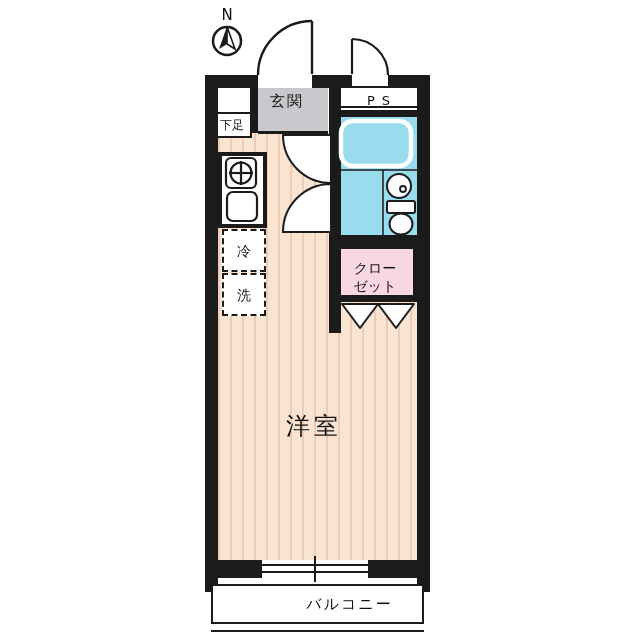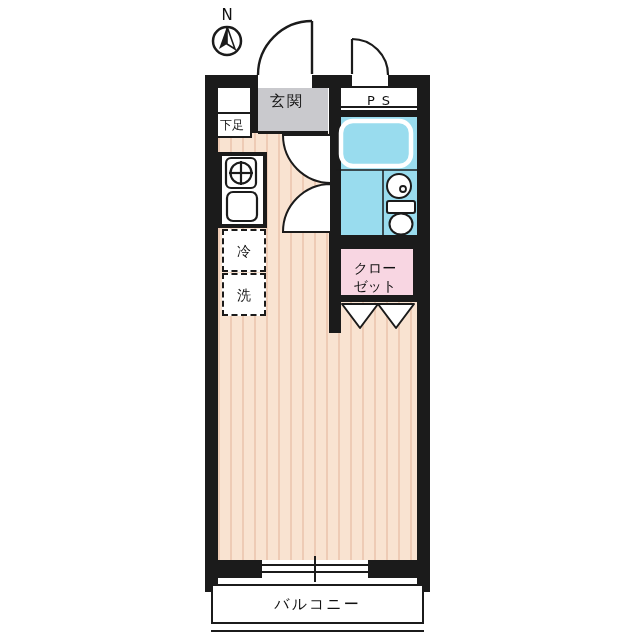--- a/index.html
+++ b/index.html
@@ -52,21 +52,21 @@
   .lbl{position:absolute;text-align:center;white-space:nowrap;}
   .lbl-n{left:219px;top:6px;width:16px;font-size:15px;}
   .lbl-genkan{left:258px;top:92px;width:58px;font-size:15px;letter-spacing:2px;}
   .lbl-ps{left:333px;top:93px;width:91px;font-size:13px;letter-spacing:7px;text-indent:7px;}
   .lbl-shoe{left:212px;top:117px;width:40px;font-size:12px;}
   .lbl-closet{left:334px;top:252px;width:82px;font-size:14px;line-height:18px;margin-top:7px;}
   .lbl-closet span{display:block;}
   .lbl-fridge{left:222px;top:243px;width:44px;font-size:14px;}
   .lbl-washer{left:222px;top:287px;width:44px;font-size:14px;}
   .lbl-room{left:237px;top:410px;width:150px;font-size:24px;letter-spacing:4px;text-indent:4px;}
-  .lbl-balcony{left:211px;top:595px;width:213px;font-size:15px;letter-spacing:2px;}
+  .lbl-balcony{left:211px;top:595px;width:213px;font-size:15px;letter-spacing:2px;padding-left:32px;}
 </style>
 </head>
 <body>
 
 <div class="canvas">
 
   <div class="abs floor"></div>
   <div class="abs genkan"></div>
   <div class="abs genkan-step"></div>
   <div class="abs ps-box"></div>
@@ -150,15 +150,16 @@
   <div class="lbl lbl-n">N</div>
   <div class="lbl lbl-genkan">玄関</div>
   <div class="lbl lbl-ps">PS</div>
   <div class="lbl lbl-shoe">下足</div>
   <div class="lbl lbl-closet">
     <span>クロー</span>
     <span>ゼット</span>
   </div>
   <div class="lbl lbl-fridge">冷</div>
   <div class="lbl lbl-washer">洗</div>
+  <div class="lbl lbl-room">洋室</div>
   <div class="lbl lbl-balcony">バルコニー</div>
 
 </div>
 
 </body></html>

